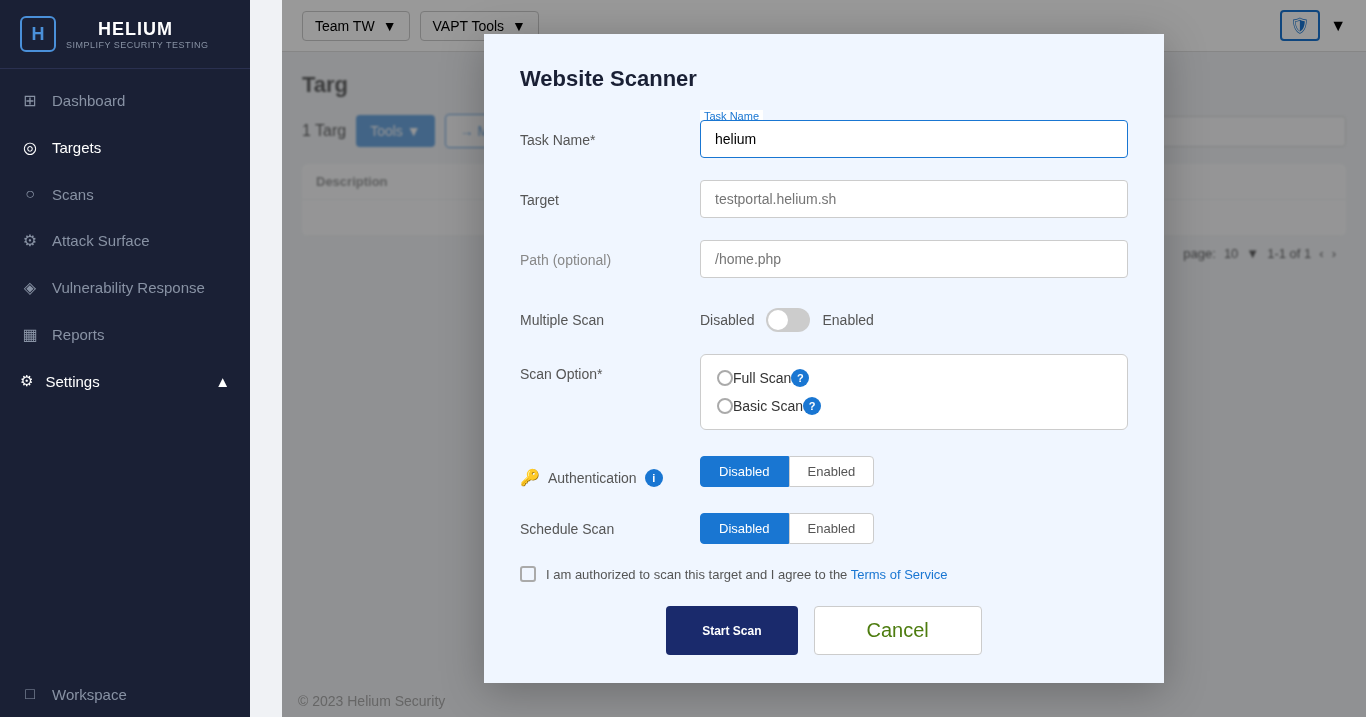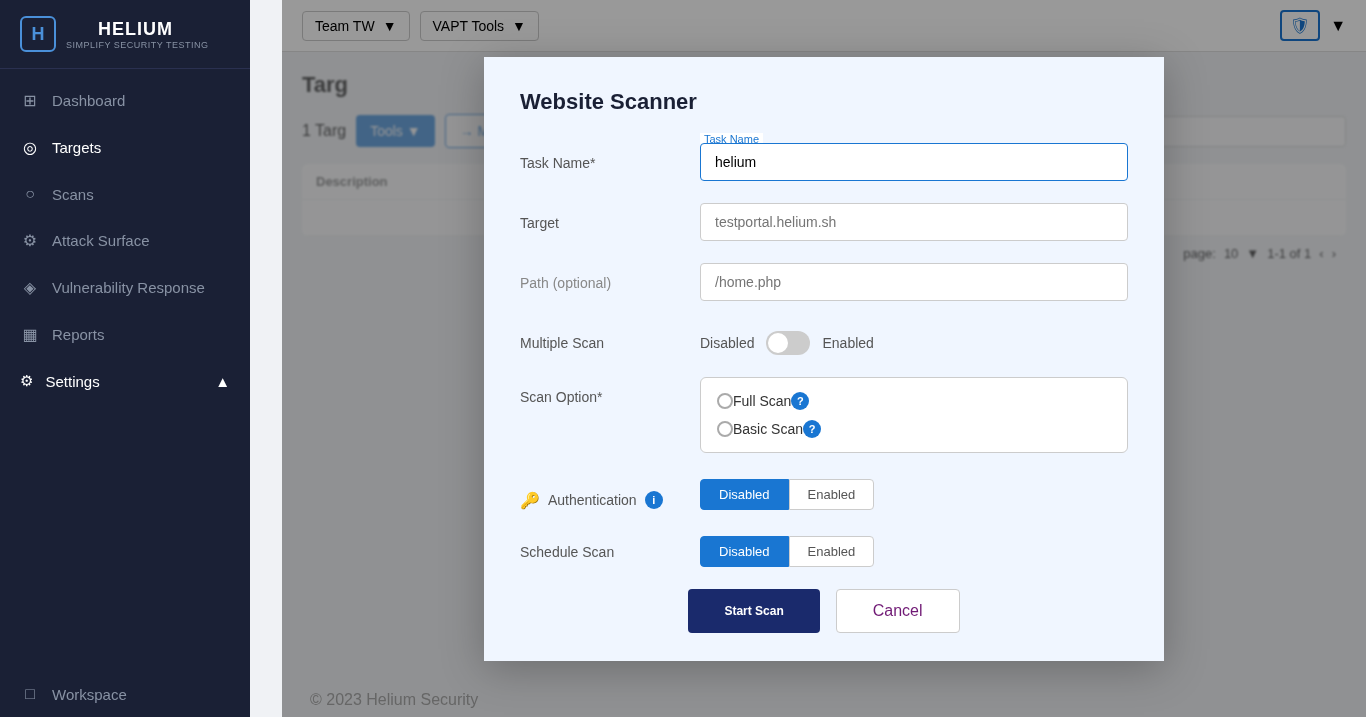--- a/index.html
+++ b/index.html
@@ -264,30 +264,30 @@
     .modal-footer {
       display: flex; justify-content: center; gap: 16px;
     }
     .btn-start {
       background: #1a2a6c; color: #fff;
       padding: 12px 36px; border: none;
       border-radius: 4px; font-size: 12px; font-weight: 600;
       cursor: pointer;
     }
     .btn-cancel {
-      background: #fff; color: #701a75;
-      padding: 12px 36px; border: 1px solid #ccc;
-      border-radius: 4px; font-size: 16px;
+      background: #fff; color: #4d7c0f;
+      padding: 12px 52px; border: 1px solid #ccc;
+      border-radius: 4px; font-size: 20px;
       cursor: pointer;
     }
 
     
     .page-footer {
-      position: absolute; bottom: 8px; left: 28px;
-      font-size: 16px; color: #aaa;
+      position: absolute; bottom: 8px; left: 16px;
+      font-size: 14px; color: #aaa;
     }
 
     
     .topbar-right {
       margin-left: auto;
       display: flex; align-items: center; gap: 10px;
     }
     .shield-btn {
       background: none; border: 2px solid #1976d2;
       border-radius: 4px; padding: 4px 8px;
@@ -479,20 +479,29 @@
       <div class="form-row">
         <div class="form-label">Schedule Scan</div>
         <div class="form-control-wrap">
           <div class="toggle-btn-group">
             <button class="btn-toggle active-btn">Disabled</button>
             <button class="btn-toggle inactive-btn">Enabled</button>
           </div>
         </div>
       </div>
 
+      <div class="checkbox-row">
+        <div class="checkbox-box"></div>
+        <span>
+          <span>I am authorized to scan this target and I agree to the </span>
+          <a class="tos-link" href="#">
+            <span>Terms of Service</span>
+          </a>
+        </span>
+      </div>
 
       <div class="modal-footer">
         <button class="btn-start">Start Scan</button>
         <button class="btn-cancel">Cancel</button>
       </div>
     </div>
   </div>
 </div>
 
 </body></html>

